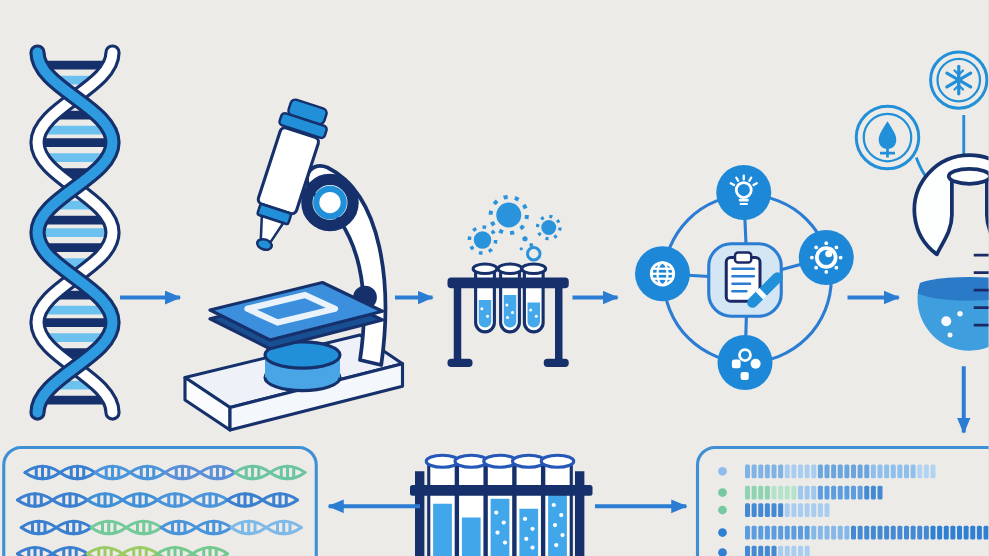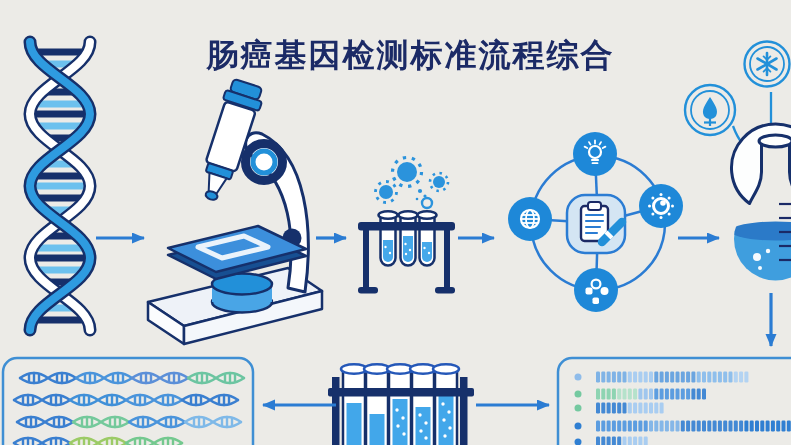--- a/index.html
+++ b/index.html
@@ -8,21 +8,20 @@
   .title{position:absolute;top:34px;left:30px;right:0;text-align:center;
          font-size:32px;font-weight:700;color:#1B2A66;letter-spacing:2px;margin:0;}
   svg{position:absolute;left:0;top:0;}
   .nv{stroke:#16306B;stroke-linejoin:round;stroke-linecap:round;}
 </style>
 </head>
 <body>
 
 <div class="canvas">
 
-<h1 class="title">肠癌基因检测标准流程综合</h1>
 
 <svg width="791" height="445" viewBox="0 0 791 445">
   <defs>
     <marker id="arrowhead" markerUnits="userSpaceOnUse" markerWidth="15" markerHeight="12" refX="12" refY="5.5" orient="auto">
       <path d="M0,0 L13,5.5 L0,11 Z" fill="#2B7CD3"></path>
     </marker>
     <clipPath id="flaskClip">
           <circle cx="775.5" cy="239" r="41.5"></circle>
         </clipPath>
     <g id="dna2" fill="none" stroke="currentColor" stroke-width="2.4" stroke-linecap="round">

